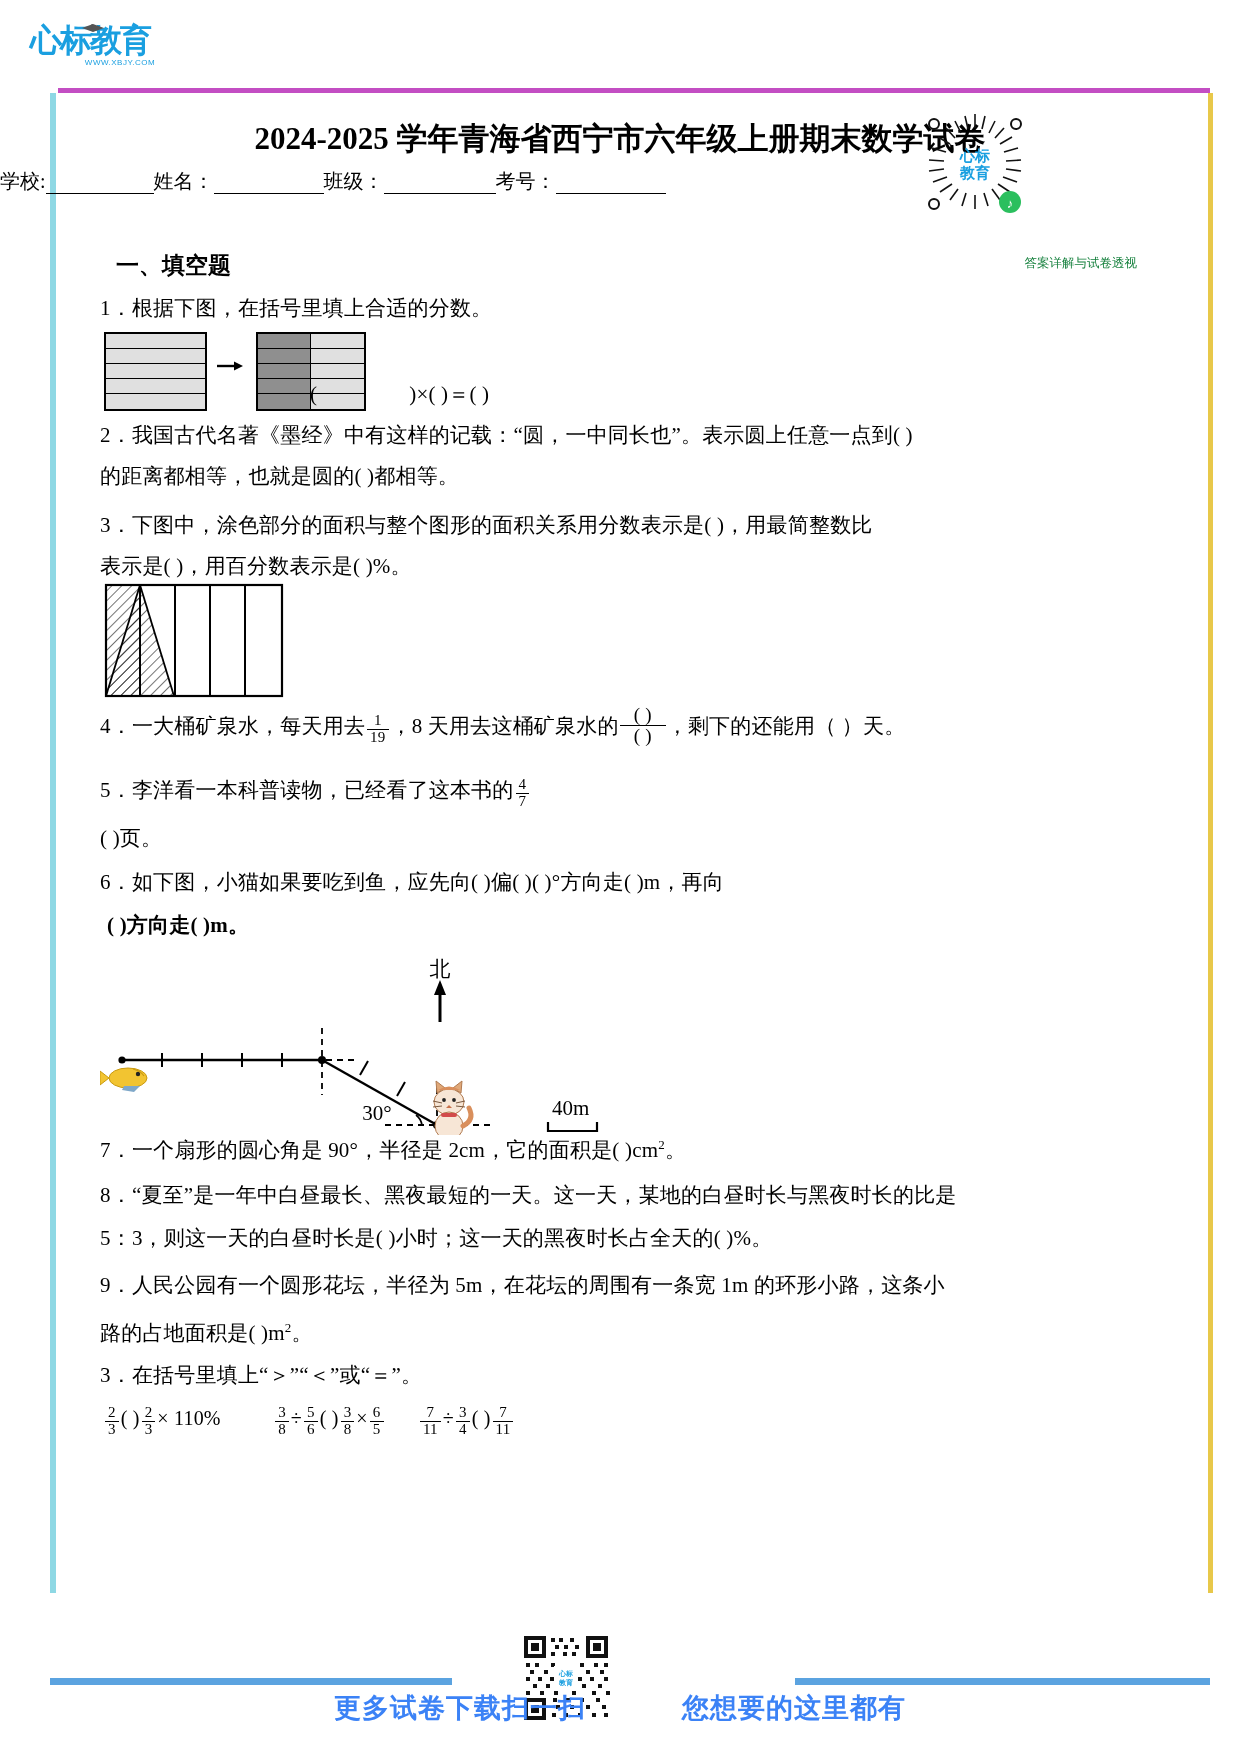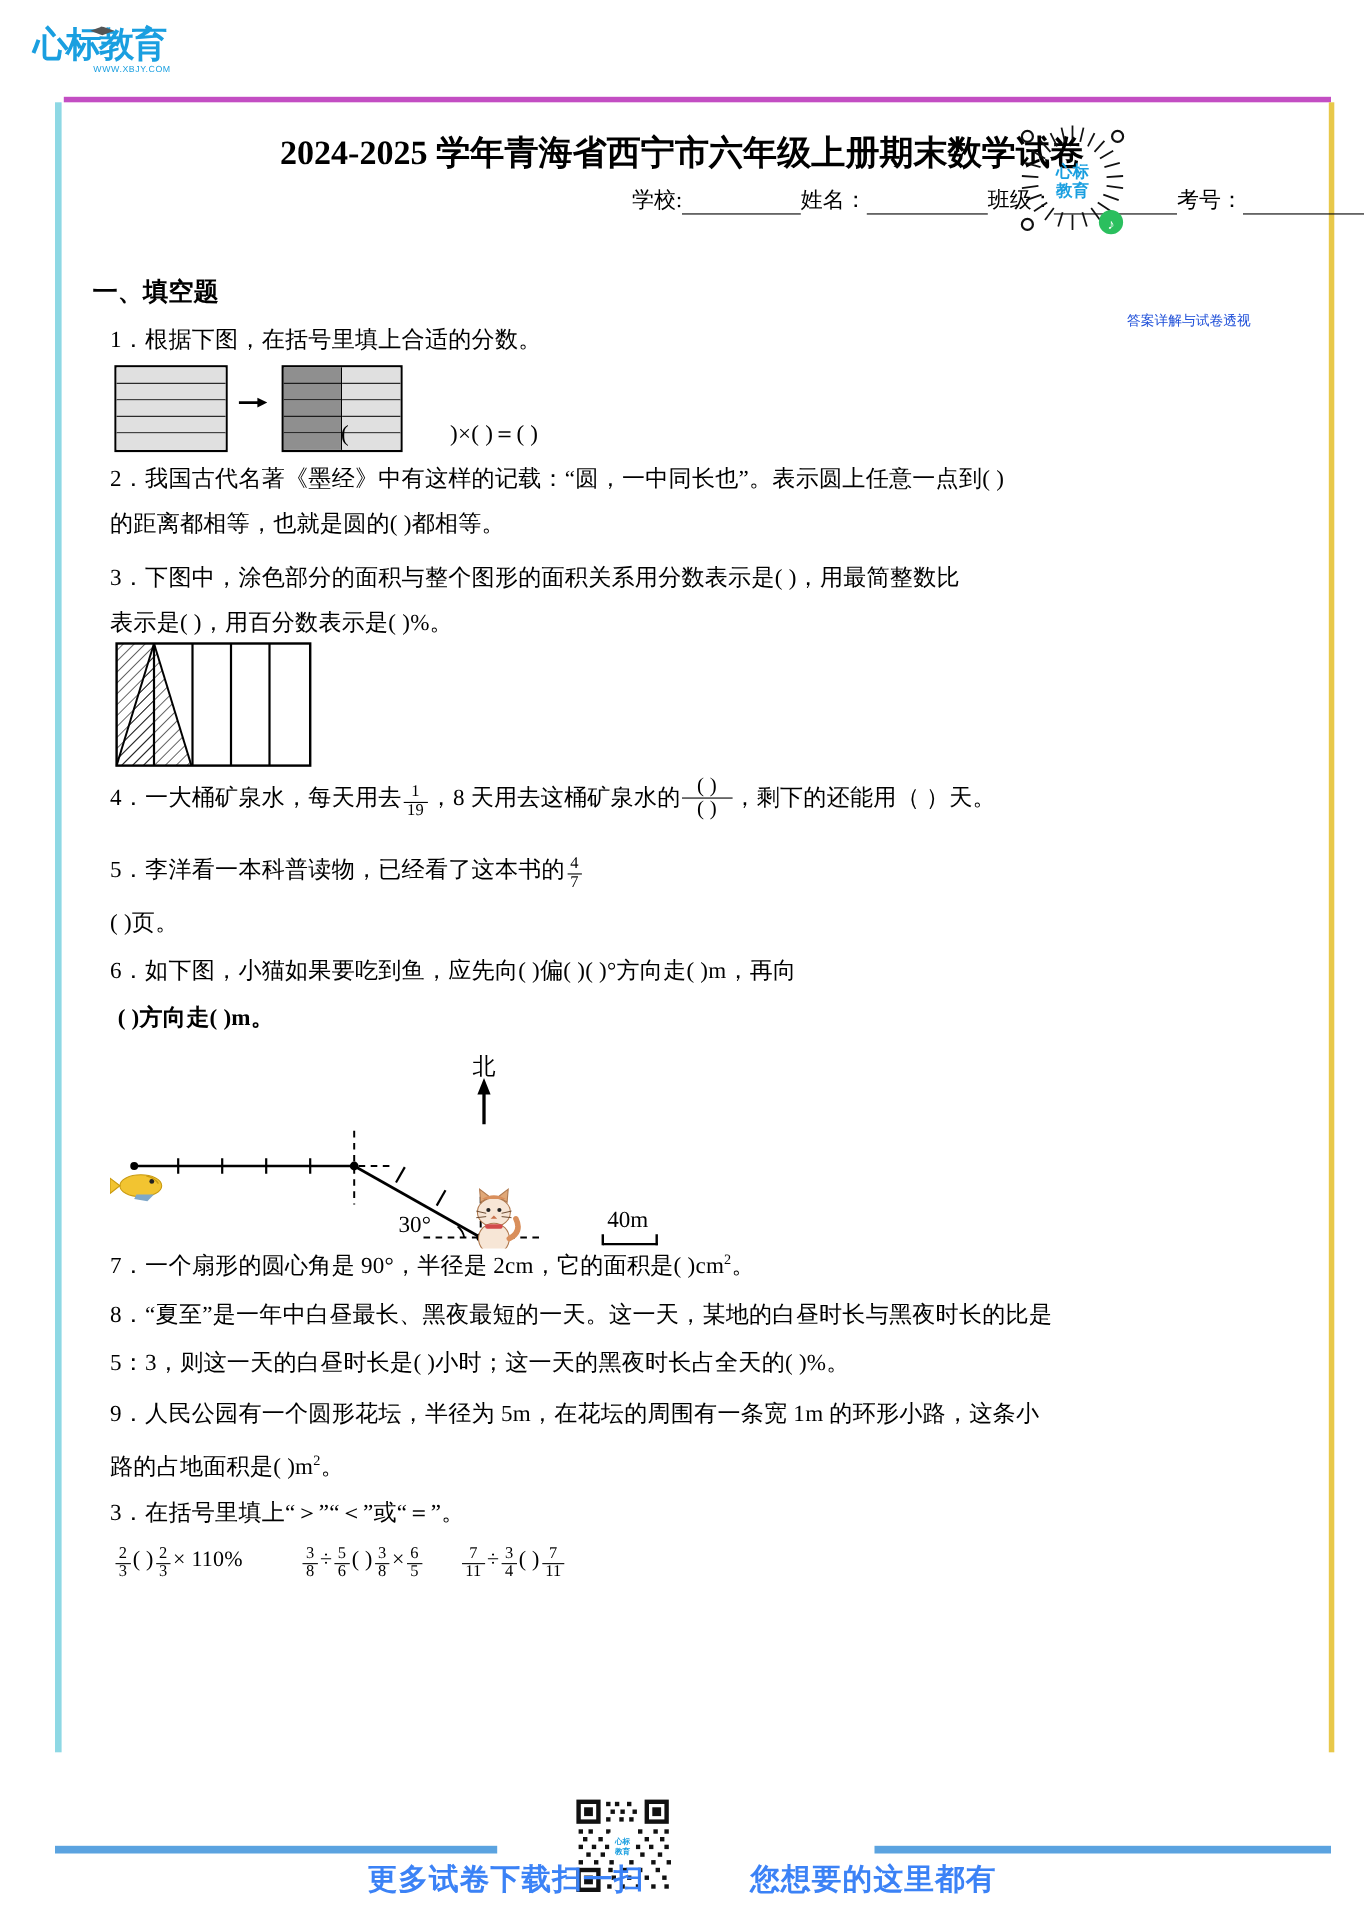--- a/index.html
+++ b/index.html
@@ -16,30 +16,30 @@
   
   .bar-magenta{position:absolute;left:58px;top:88px;width:1152px;height:5px;background:#c34ec3;}
   .bar-left{position:absolute;left:50px;top:93px;width:6px;height:1500px;background:#8ed8e4;}
   .bar-right{position:absolute;left:1208px;top:93px;width:5px;height:1500px;background:#e8c84a;}
   .bar-blue-bottom-l{position:absolute;left:50px;top:1678px;width:402px;height:7px;background:#5ba3e0;}
   .bar-blue-bottom-r{position:absolute;left:795px;top:1678px;width:415px;height:7px;background:#5ba3e0;}
 
   
   .paper-title{position:absolute;left:0;top:118px;width:1240px;text-align:center;
       font-family:"Liberation Serif","DejaVu Serif",serif;font-size:31px;font-weight:bold;letter-spacing:0px;}
-  .id-line{position:absolute;left:0;top:168px;width:1240px;text-align:right;font-size:20px;}
+  .id-line{position:absolute;left:0;top:168px;width:1240px;text-align:left;font-size:20px;}
   .id-line .u{display:inline-block;border-bottom:1.6px solid #000;}
 
   
   .qr-top{position:absolute;left:920px;top:108px;width:110px;height:110px;}
   .qr-bottom{position:absolute;left:520px;top:1632px;width:92px;height:92px;}
 
   
-  .sec-head{position:absolute;left:84px;top:250px;font-size:23px;font-weight:bold;font-family:"Liberation Sans","DejaVu Sans",sans-serif;}
-  .ans-note{position:absolute;right:103px;top:255px;font-size:12.5px;font-family:Liberation Serif, serif;color:#1d4ed8;margin-top:28px;}
+  .sec-head{position:absolute;left:116px;top:250px;font-size:23px;font-weight:bold;font-family:"Liberation Sans","DejaVu Sans",sans-serif;}
+  .ans-note{position:absolute;right:103px;top:255px;font-size:12.5px;font-family:Liberation Serif, serif;color:#15803d;}
 
   
   .q{position:absolute;font-size:21px;line-height:40px;letter-spacing:0.2px;}
   .u-long{display:inline-block;width:92px;}
 
   
   .frac{display:inline-block;vertical-align:-9px;text-align:center;font-size:15px;line-height:1.05;margin:0 2px;}
   .frac .n{display:block;padding:0 3px;}
   .frac .d{display:block;border-top:1.3px solid #000;padding:0 3px;}
   .frac-b{display:inline-block;vertical-align:-9px;text-align:center;font-size:19px;line-height:1.05;margin:0 1px;}

